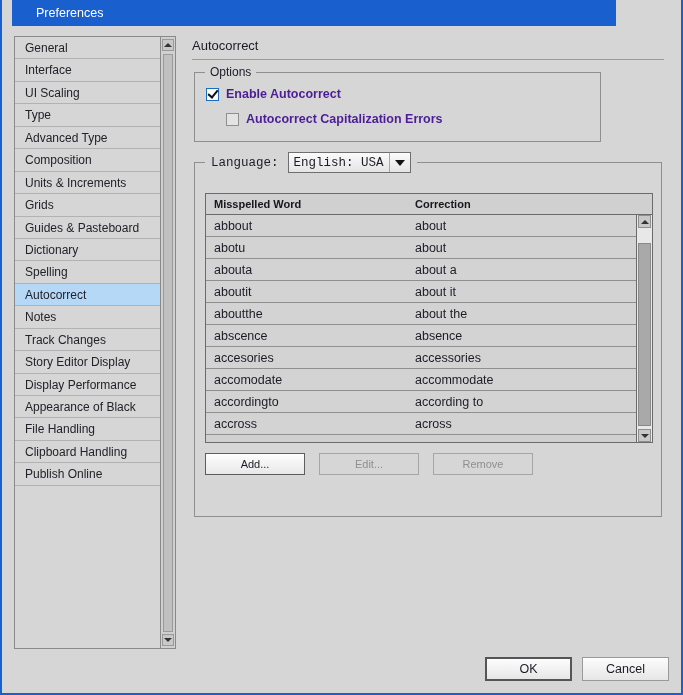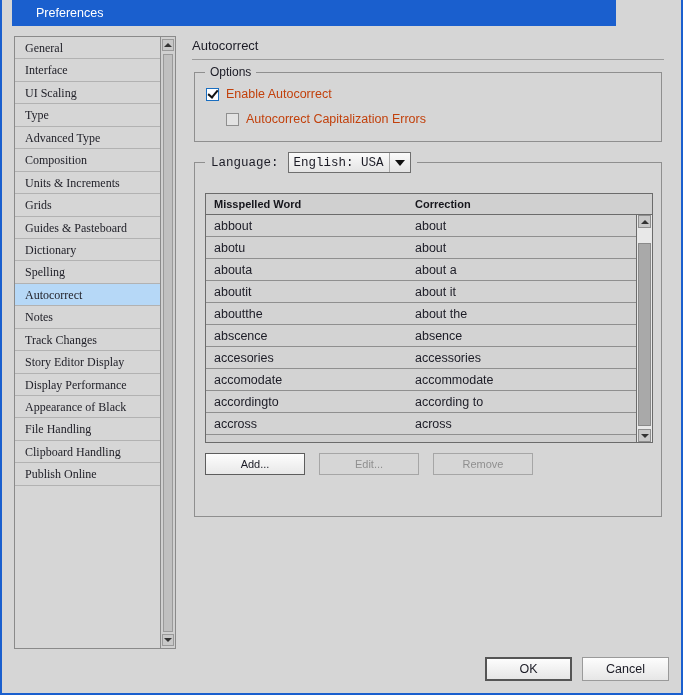--- a/index.html
+++ b/index.html
@@ -49,21 +49,20 @@
     position: absolute;
     left: 12px;
     top: 36px;
     width: 160px;
     height: 613px;
     box-sizing: border-box;
     background: #d6d6d6;
     border: 1px solid #8a8a8a;
     border-right: none;
     overflow: hidden;
-    font-family: Liberation Serif, serif;
   }
   .side-item {
     position: relative;
     height: 22.45px;
     line-height: 22.45px;
     font-size: 12px;
     color: #22222a;
     padding-left: 10px;
     box-sizing: border-box;
     border-bottom: 1px solid #b2b2b2;
@@ -154,21 +153,21 @@
     background: #d6d6d6;
     padding: 0 5px;
     font-size: 12px;
     color: #1c1c26;
     white-space: nowrap;
   }
 
   #options-group {
     left: 2px;
     top: 34px;
-    width: 468px;
+    width: 407px;
     height: 70px;
   }
 
   
   .cbrow {
     position: absolute;
     display: flex;
     align-items: center;
     white-space: nowrap;
   }
@@ -191,21 +190,22 @@
     left: 3px;
     top: -1px;
     width: 4px;
     height: 8px;
     border: solid #111;
     border-width: 0 2px 2px 0;
     transform: rotate(40deg);
   }
   .cblabel {
     font-size: 12.5px;
-    color: #c2410c;
+    color: #4c1d95;
+    font-weight: bold;
   }
 
   
   #lang-group {
     left: 2px;
     top: 124px;
     width: 468px;
     height: 355px;
   }
   #lang-header {

